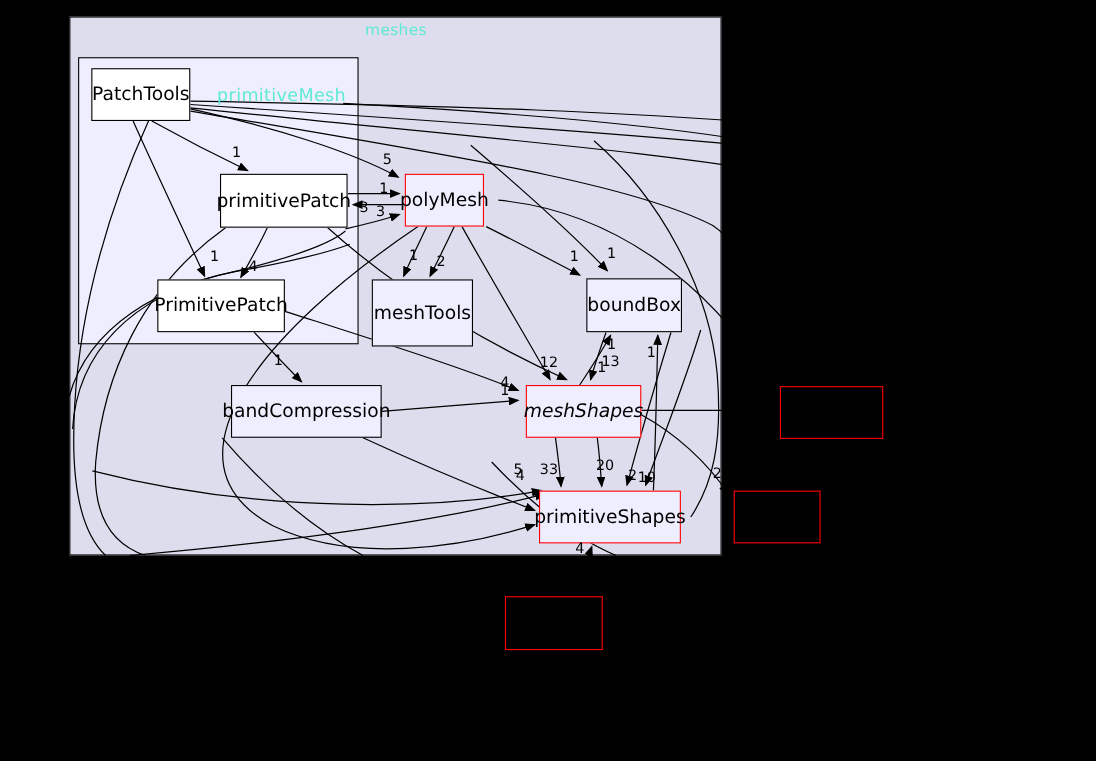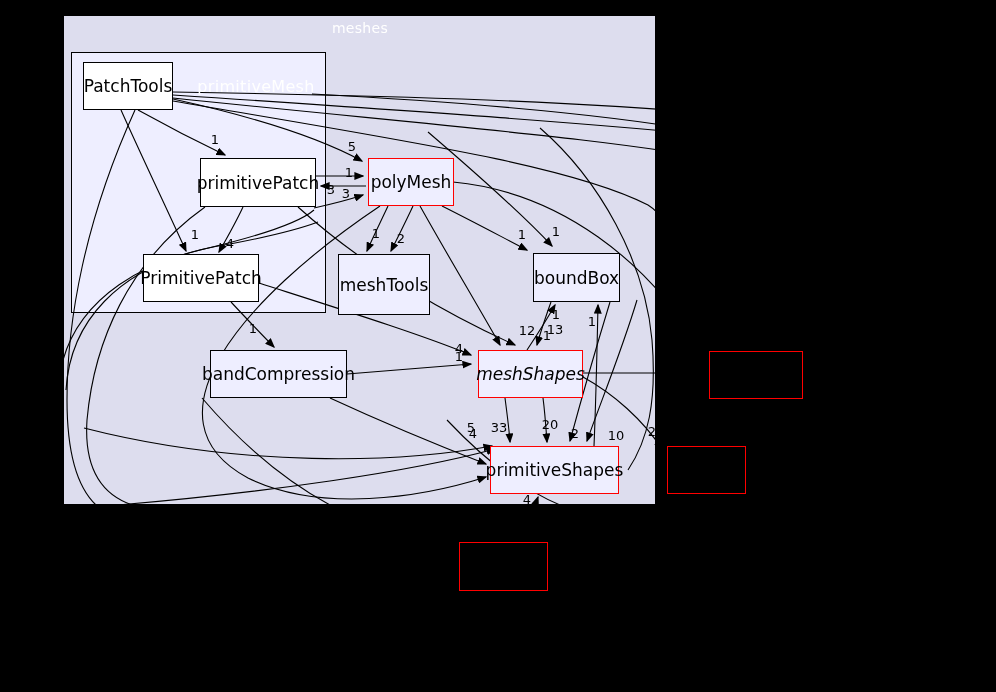--- a/index.html
+++ b/index.html
@@ -14,21 +14,21 @@
   }
   *{margin:0;padding:0;box-sizing:border-box;}
   html,body{width:996px;height:692px;background:var(--background);overflow:hidden;}
   body{font-family:"DejaVu Sans", sans-serif;position:relative;}
   .stage{position:absolute;left:0;top:0;width:996px;height:692px;}
   .cluster{position:absolute;border:1px solid var(--border_color);}
   .cluster-outer{background:var(--cluster_outer_fill);}
   .cluster-inner{background:var(--cluster_inner_fill);}
   .cluster-title{
     position:absolute;transform:translate(-50%,-50%);
-    font-size:14px;color:#ffffff;white-space:nowrap;letter-spacing:0.3px;
+    font-size:14px;color:#5eead4;white-space:nowrap;letter-spacing:0.3px;
   }
   svg.edges{position:absolute;left:0;top:0;pointer-events:none;}
   .node{
     position:absolute;display:flex;align-items:center;justify-content:center;
     border:1px solid var(--border_color);font-size:17px;color:#000;
     white-space:nowrap;cursor:pointer;
   }
   .node-white{background:var(--node_white_fill);}
   .node-tint{background:var(--node_fill);}
   .node-red{border:1.5px solid var(--highlight_border);}
@@ -105,21 +105,21 @@
   <span class="cluster-title" style="left:256px;top:86px;font-size:16px;">primitiveMesh</span>
 
   <div class="node node-white" style="left:83px;top:62px;width:90px;height:48px;">
     <span>PatchTools</span>
   </div>
 
   <div class="node node-white" style="left:200px;top:158px;width:116px;height:49px;">
     <span>primitivePatch</span>
   </div>
 
-  <div class="node node-tint node-red" style="left:368px;top:158px;width:86px;height:48px;">
+  <div class="node node-tint node-red" style="left:368px;top:158px;width:72px;height:48px;">
     <span>polyMesh</span>
   </div>
 
   <div class="node node-white" style="left:143px;top:254px;width:116px;height:48px;">
     <span>PrimitivePatch</span>
   </div>
 
   <div class="node node-tint" style="left:338px;top:254px;width:92px;height:61px;">
     <span>meshTools</span>
   </div>
@@ -157,29 +157,29 @@
       <span class="edge-label" style="left: 331px; top: 189px;">3</span>
       <span class="edge-label" style="left: 346px; top: 193px;">3</span>
       <span class="edge-label" style="left: 195px; top: 234px;">1</span>
       <span class="edge-label" style="left: 230px; top: 243px;">4</span>
       <span class="edge-label" style="left: 376px; top: 233px;">1</span>
       <span class="edge-label" style="left: 401px; top: 238px;">2</span>
       <span class="edge-label" style="left: 522px; top: 234px;">1</span>
       <span class="edge-label" style="left: 556px; top: 231px;">1</span>
       <span class="edge-label" style="left: 253px; top: 328px;">1</span>
       <span class="edge-label" style="left: 511px; top: 329px; margin-left: 44px;">13</span>
-      <span class="edge-label" style="left: 527px; top: 330px; text-align: center;">12</span>
+      <span class="edge-label" style="left: 499px; top: 330px; text-align: center;">12</span>
       <span class="edge-label" style="left: 547px; top: 335px;">1</span>
       <span class="edge-label" style="left: 459px; top: 348px;">4</span>
       <span class="edge-label" style="left: 459px; top: 356px;">1</span>
       <span class="edge-label" style="left: 556px; top: 314px;">1</span>
       <span class="edge-label" style="left: 592px; top: 321px;">1</span>
       <span class="edge-label" style="left: 471px; top: 427px;">5</span>
       <span class="edge-label" style="left: 473px; top: 433px;">4</span>
       <span class="edge-label" style="left: 499px; top: 427px;">33</span>
       <span class="edge-label" style="left: 550px; top: 424px;">20</span>
       <span class="edge-label" style="left: 575px; top: 433px;">2</span>
-      <span class="edge-label" style="left: 616px; top: 435px;">10</span>
+      <span class="edge-label" style="left: 588px; top: 435px;">10</span>
       <span class="edge-label" style="left: 652px; top: 431px;">2</span>
       <span class="edge-label" style="left: 527px; top: 499px;">4</span>
     </div>
 
 </div>
 
 </body></html>

